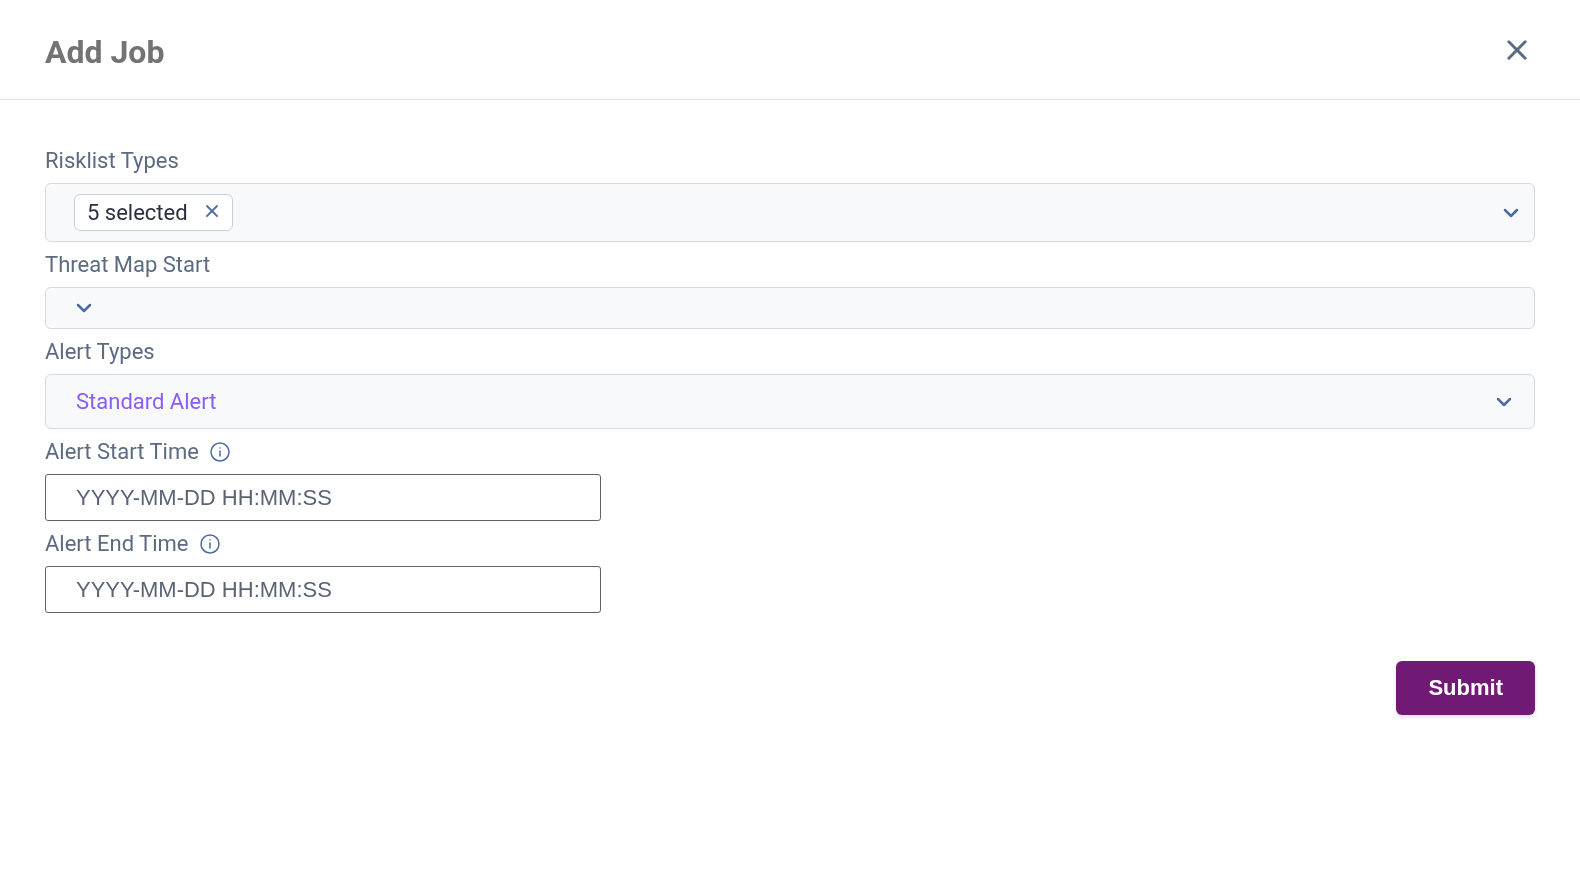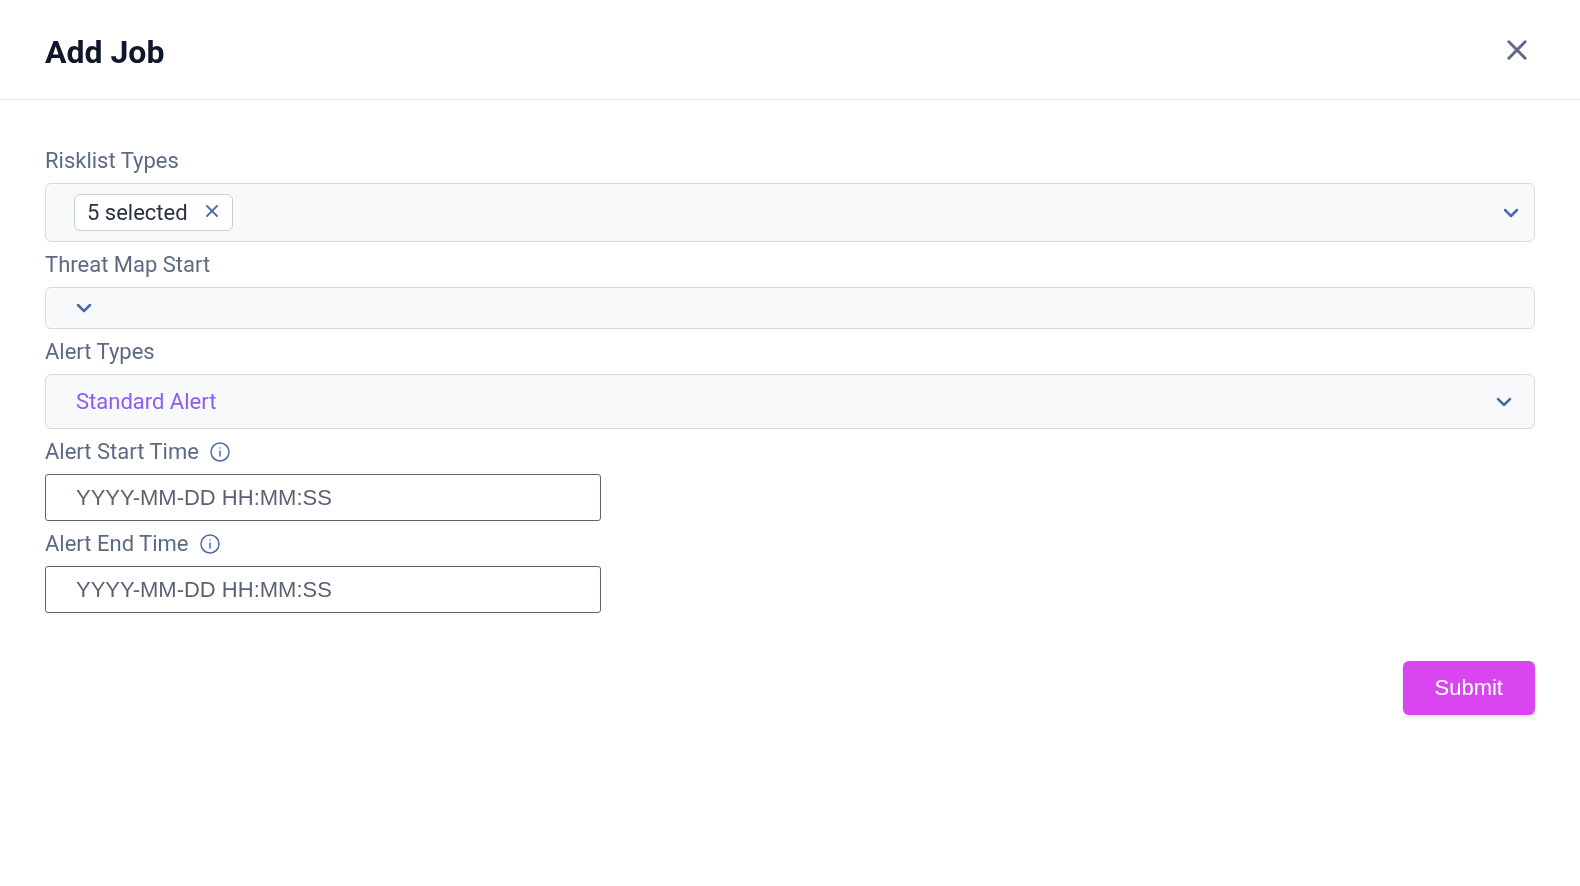--- a/index.html
+++ b/index.html
@@ -19,21 +19,21 @@
       display: flex;
       justify-content: space-between;
       align-items: center;
       padding: 32px 45px 28px 45px;
       border-bottom: 1px solid #e1e4e8;
     }
     
     .dialog-title {
       font-size: 32px;
       font-weight: 700;
-      color: #0f172a;
+      color: #737373;
     }
     
     .close-button {
       cursor: pointer;
       background: none;
       border: none;
       padding: 4px;
       display: flex;
       align-items: center;
       justify-content: center;
@@ -155,24 +155,24 @@
       color: #5a6374;
     }
     
     .footer-actions {
       display: flex;
       justify-content: flex-end;
       padding: 38px 45px 0 45px;
     }
     
     .submit-button {
-      background: #d946ef;
+      background: #701a75;
       color: #ffffff;
       font-size: 22px;
-      font-weight: 400;
+      font-weight: 700;
       border: none;
       border-radius: 6px;
       padding: 14px 32px;
       cursor: pointer;
       box-shadow: 0 2px 4px rgba(0, 0, 0, 0.12);
     }
   </style>
 </head>
 <body>
 

